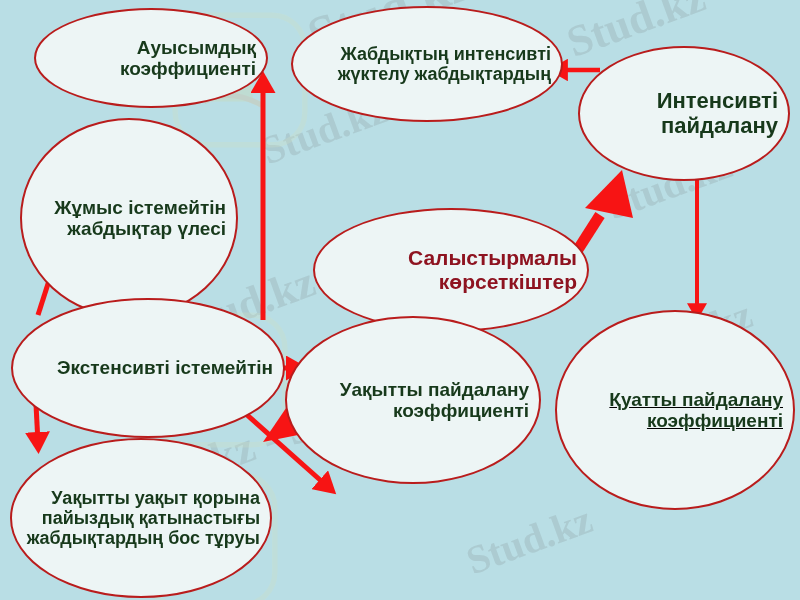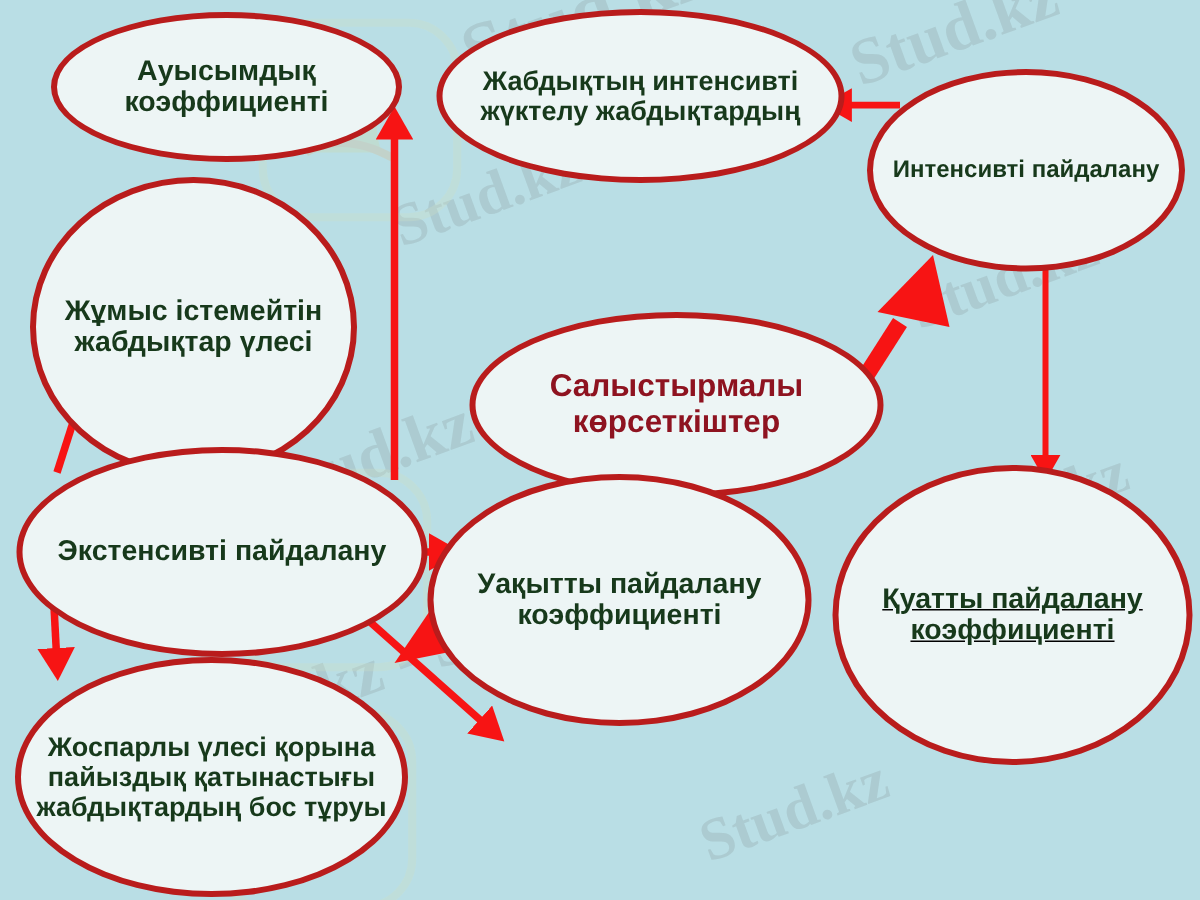--- a/index.html
+++ b/index.html
@@ -23,23 +23,23 @@
     left: 0;
     top: 0;
     width: 800px;
     height: 600px;
   }
   .node {
     position: absolute;
     display: flex;
     align-items: center;
     justify-content: center;
-    text-align: center;
+    text-align: right;
     box-sizing: border-box;
-    border: 4px solid #b91c1c;
+    border: 2px solid #b91c1c;
     border-radius: 50%;
     background: #edf5f5;
     font-weight: bold;
     line-height: 1.12;
     padding: 4px 10px;
   }
   .node .label {
     display: block;
     width: 100%;
   }
@@ -139,42 +139,42 @@
   </svg>
 
   <div class="node" style="left:34px; top:8px; width:234px; height:100px; font-size:19px;">
     <span class="label green">Ауысымдық коэффициенті</span>
   </div>
 
   <div class="node" style="left:291px; top:6px; width:272px; height:116px; font-size:18px;">
     <span class="label green">Жабдықтың интенсивті жүктелу жабдықтардың</span>
   </div>
 
-  <div class="node" style="left:578px; top:46px; width:212px; height:135px; font-size:16px;">
+  <div class="node" style="left:578px; top:46px; width:212px; height:135px; font-size:22px;">
     <span class="label green">Интенсивті пайдалану</span>
   </div>
 
   <div class="node" style="left:313px; top:208px; width:276px; height:124px; font-size:21px;">
     <span class="label red">Салыстырмалы көрсеткіштер</span>
   </div>
 
   <div class="node" style="left:20px; top:118px; width:218px; height:200px; font-size:19px;">
     <span class="label green">Жұмыс істемейтін жабдықтар үлесі</span>
   </div>
 
   <div class="node" style="left:11px; top:298px; width:274px; height:140px; font-size:19px;">
-    <span class="label green">Экстенсивті пайдалану</span>
+    <span class="label green">Экстенсивті істемейтін</span>
   </div>
 
   <div class="node" style="left:285px; top:316px; width:256px; height:168px; font-size:19px;">
     <span class="label green">Уақытты пайдалану коэффициенті</span>
   </div>
 
   <div class="node" style="left:555px; top:310px; width:240px; height:200px; font-size:19px;text-decoration:underline;">
     <span class="label green">Қуатты пайдалану коэффициенті</span>
   </div>
 
   <div class="node" style="left:10px; top:438px; width:262px; height:160px; font-size:18px;">
-    <span class="label green">Жоспарлы үлесі қорына пайыздық қатынастығы жабдықтардың бос тұруы</span>
+    <span class="label green">Уақытты уақыт қорына пайыздық қатынастығы жабдықтардың бос тұруы</span>
   </div>
 
 
 </div>
 
 </body></html>

